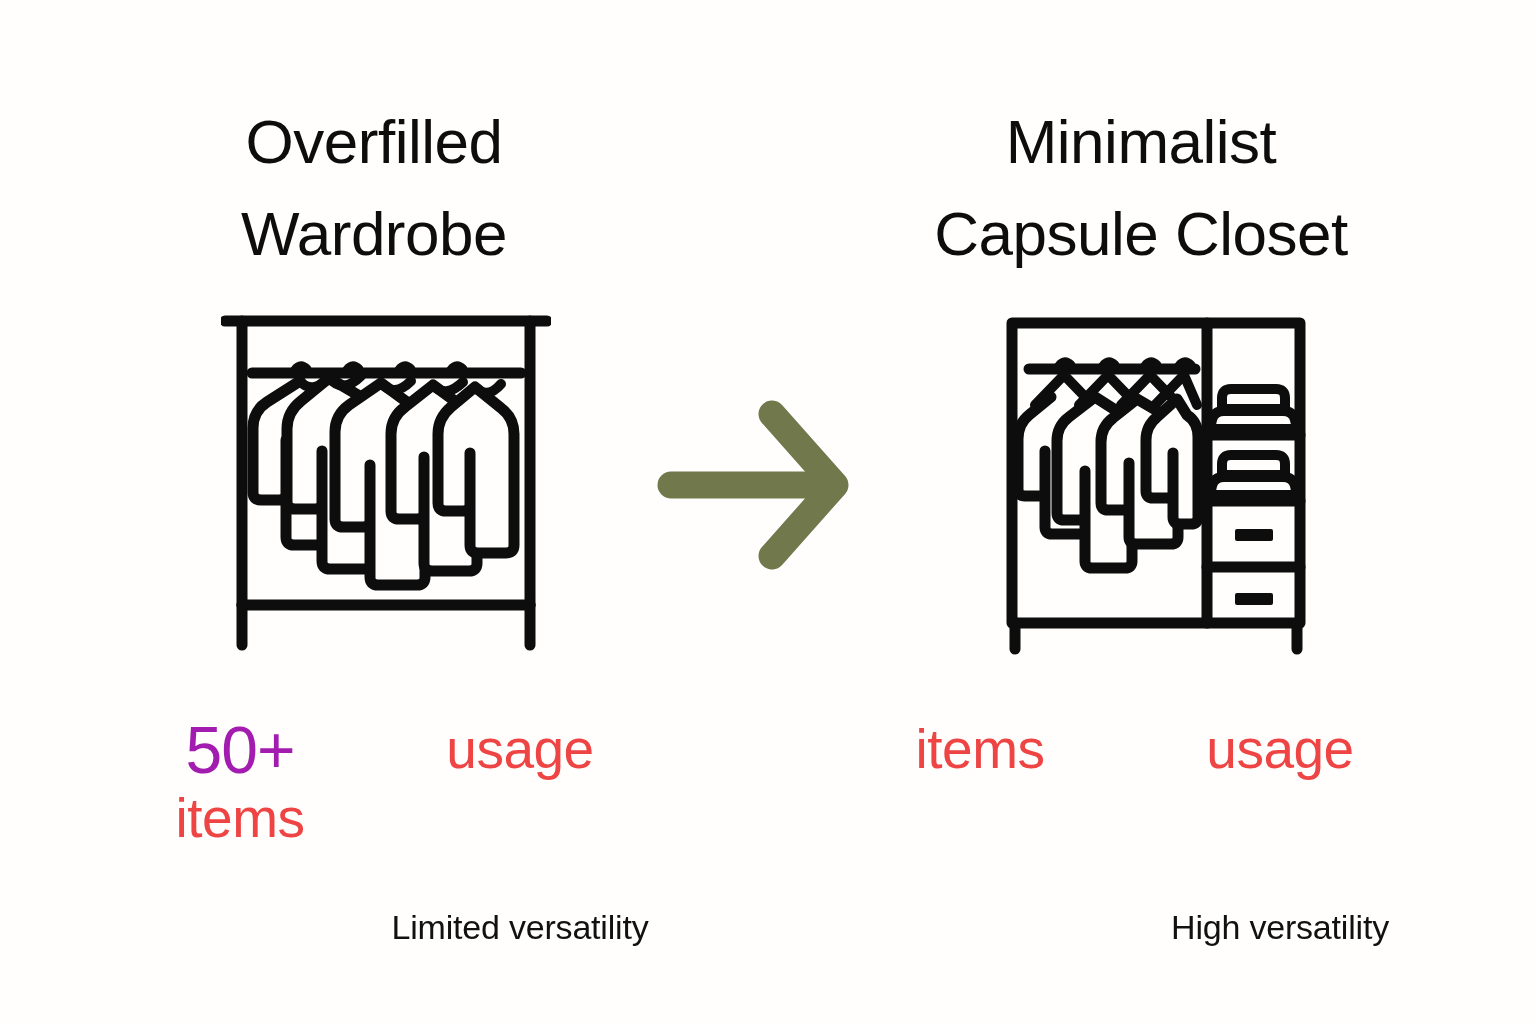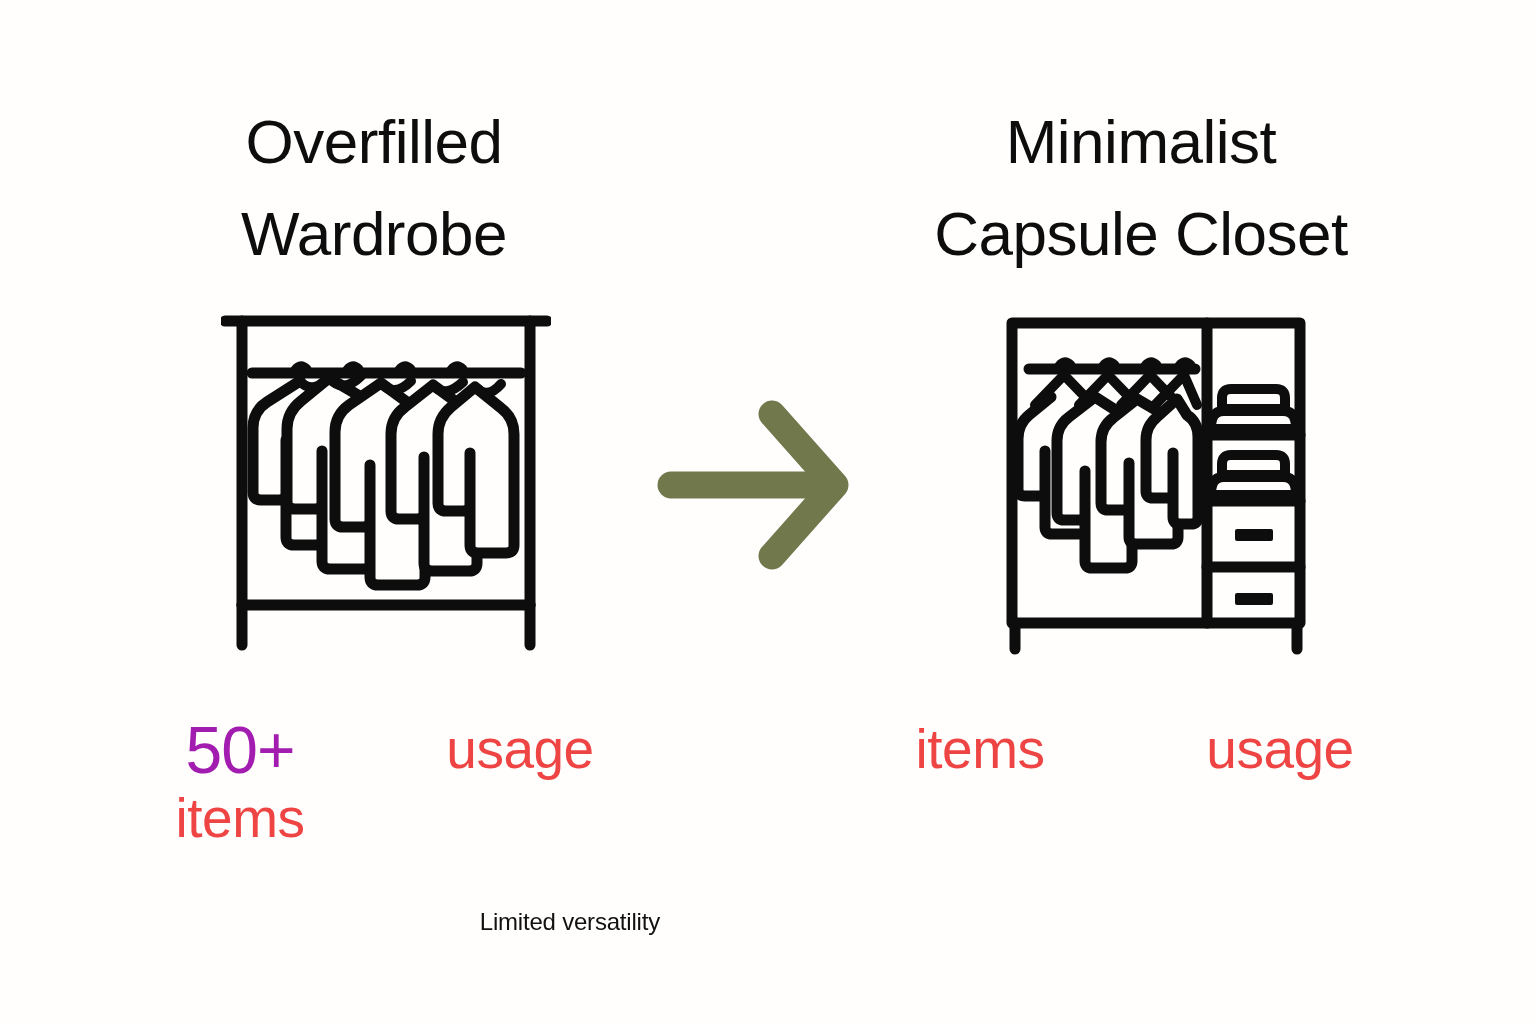--- a/index.html
+++ b/index.html
@@ -92,22 +92,22 @@
   .caption-row {
     position: absolute;
     top: 908px;
     left: 0;
     width: 100%;
     display: flex;
   }
   .caption-spacer { flex: 1; }
   .caption {
     flex: 1;
-    text-align: right;
-    font-size: 24px;
+    text-align: center;
+    font-size: 34px;
     letter-spacing: -0.2px;
     color: #111111;
   }
 
   
   .arrow {
     position: absolute;
     left: 655px;
     top: 398px;
     width: 205px;
@@ -278,15 +278,19 @@
 
     <div class="stats-row">
       <div class="stat">
         <div class="stat-unit">items</div>
       </div>
       <div class="stat">
         <div class="stat-unit">usage</div>
       </div>
     </div>
 
+    <div class="caption-row">
+      <div class="caption-spacer"></div>
+      <div class="caption">High versatility</div>
+    </div>
   </div>
 
 </div>
 
 </body></html>

